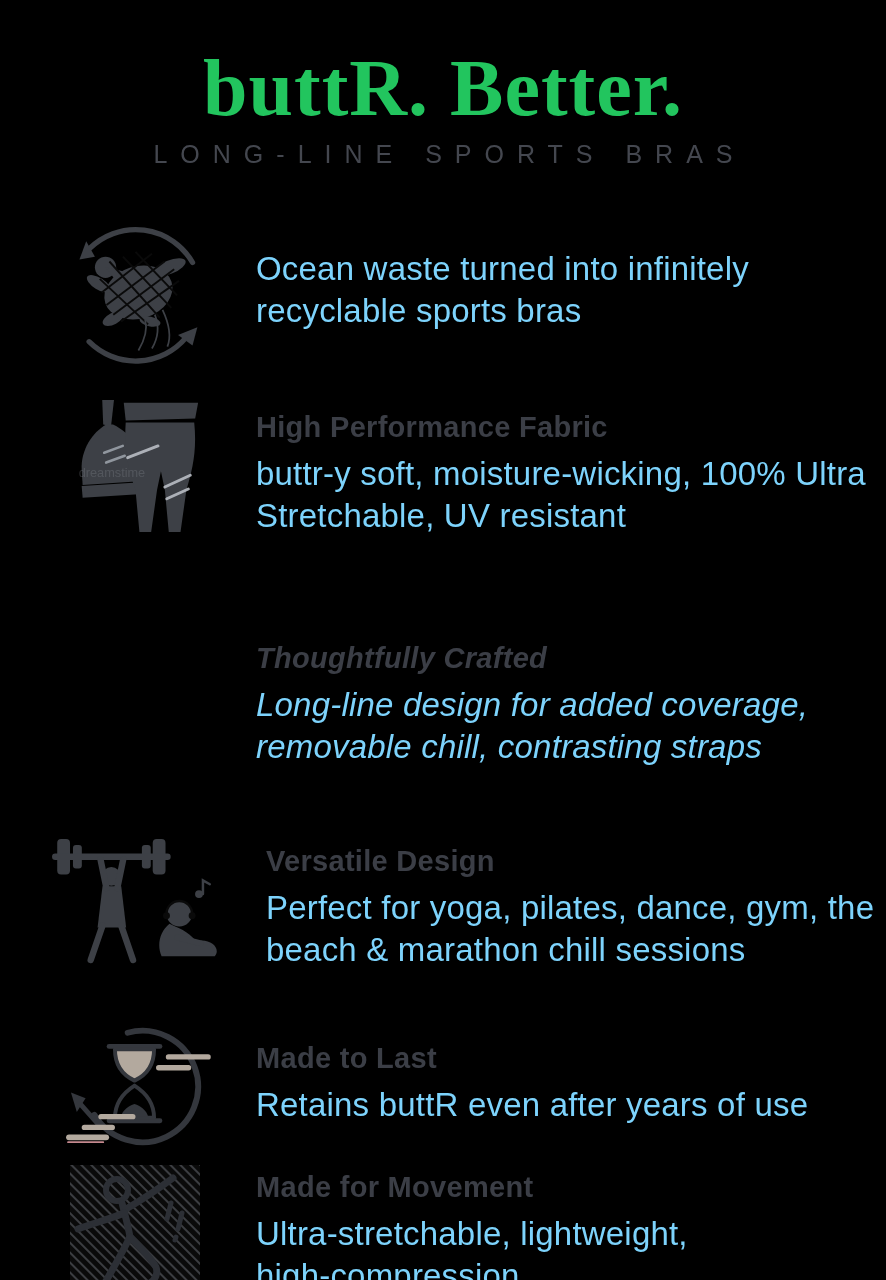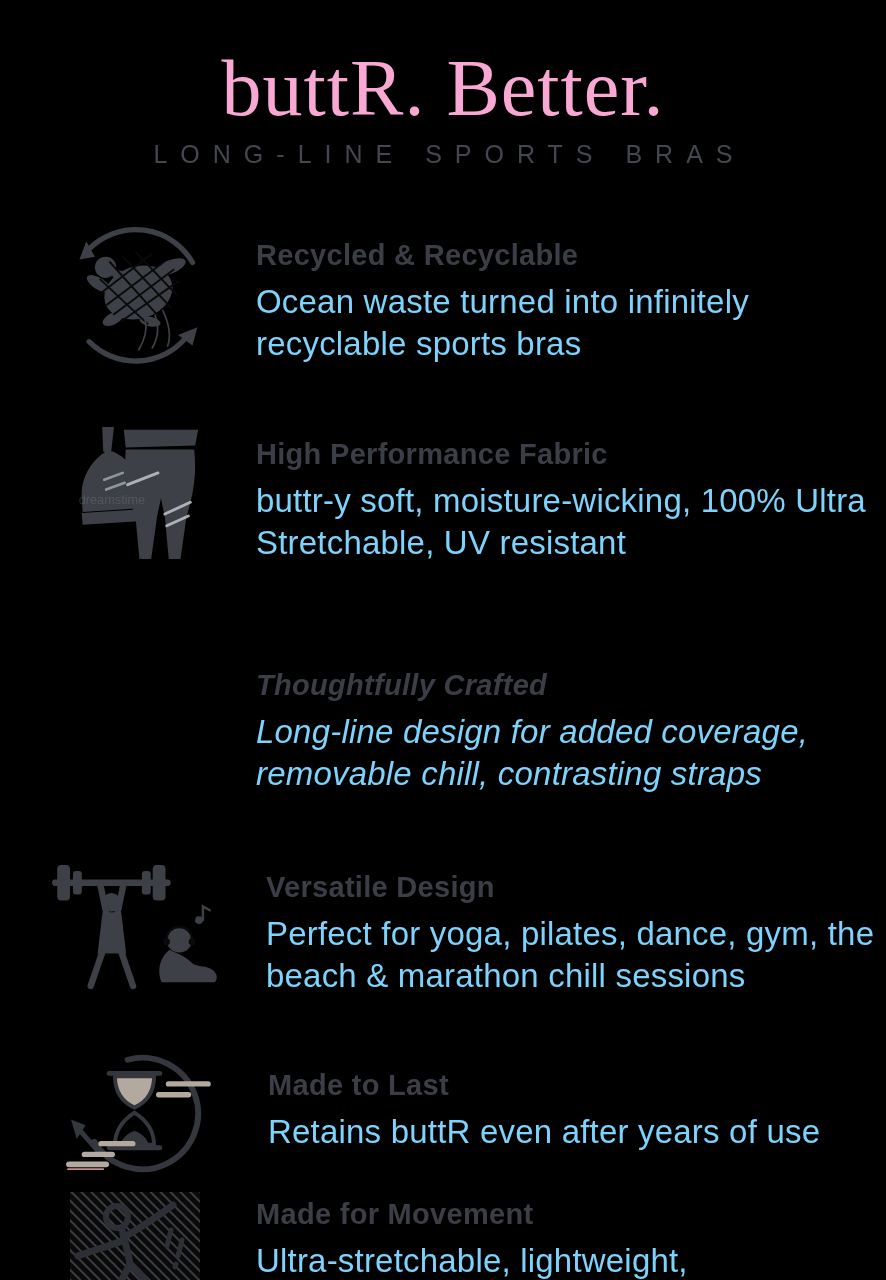--- a/index.html
+++ b/index.html
@@ -7,24 +7,24 @@
     width: 886px; height: 1280px;
     background: #000000;
     overflow: hidden;
     font-family: "Liberation Sans", sans-serif;
     position: relative;
   }
   
   .header { padding-top: 42px; text-align: center; }
   .brand {
     font-family: "Liberation Serif", "DejaVu Serif", serif;
-    font-weight: 400;
+    font-weight: 700;
     font-size: 80px;
     line-height: 1.15;
-    color: #f9a8d4;
+    color: #22c55e;
     letter-spacing: 1px;
   }
   .tagline {
     margin-top: 6px;
     font-size: 25px;
     font-weight: 400;
     letter-spacing: 13px;
     padding-left: 13px; 
     color: #44474f;
   }
@@ -57,21 +57,21 @@
     color: #7dd3fc;
     line-height: 1.27;
     white-space: pre-line;
     letter-spacing: 0.2px;
   }
   
   .row-1 { margin-top: 44px; min-height: 158px; }
   .row-2 { margin-top: 26px; min-height: 142px; }
   .row-3 { margin-top: 68px; min-height: 128px; font-style: italic; }
   .row-4 { margin-top: 36px; min-height: 142px; gap: 10px; }
-  .row-5 { margin-top: 18px; min-height: 142px; gap: 12px; }
+  .row-5 { margin-top: 18px; min-height: 142px; }
   .row-6 { margin-top: 2px; min-height: 130px; }
   .row-1 .text-col { padding-top: 26px; }
   .row-2 .text-col { padding-top: 14px; }
   .row-3 .text-col { padding-top: 4px; }
   .row-4 .text-col { padding-top: 8px; }
   .row-5 .text-col { padding-top: 21px; }
   .row-6 .text-col { padding-top: 6px; }
   svg { display: block; }
 </style>
 </head>
@@ -113,21 +113,20 @@
             <path d="M75,40 L118,85"></path>
         </g>
         <g stroke="#3d4046" stroke-width="1.8" fill="none">
           <path d="M95,105 C100,118 98,130 92,140"></path>
           <path d="M103,100 C110,115 112,128 108,138"></path>
           <path d="M85,110 C88,122 84,132 78,142"></path>
         </g>
       </svg>
     </div>
     <div class="text-col">
-      <h2 class="feature-title">Recycled &amp; Recyclable</h2>
       <p class="feature-desc">Ocean waste turned into infinitely
 recyclable sports bras</p>
     </div>
   </section>
 
   <section class="feature-row row-2">
     <div class="icon-col">
       <svg width="137" height="137" viewBox="0 0 140 140">
         <g fill="#3d4046">
           <polygon points="36,3 48,3 45,30 37,28"></polygon>

